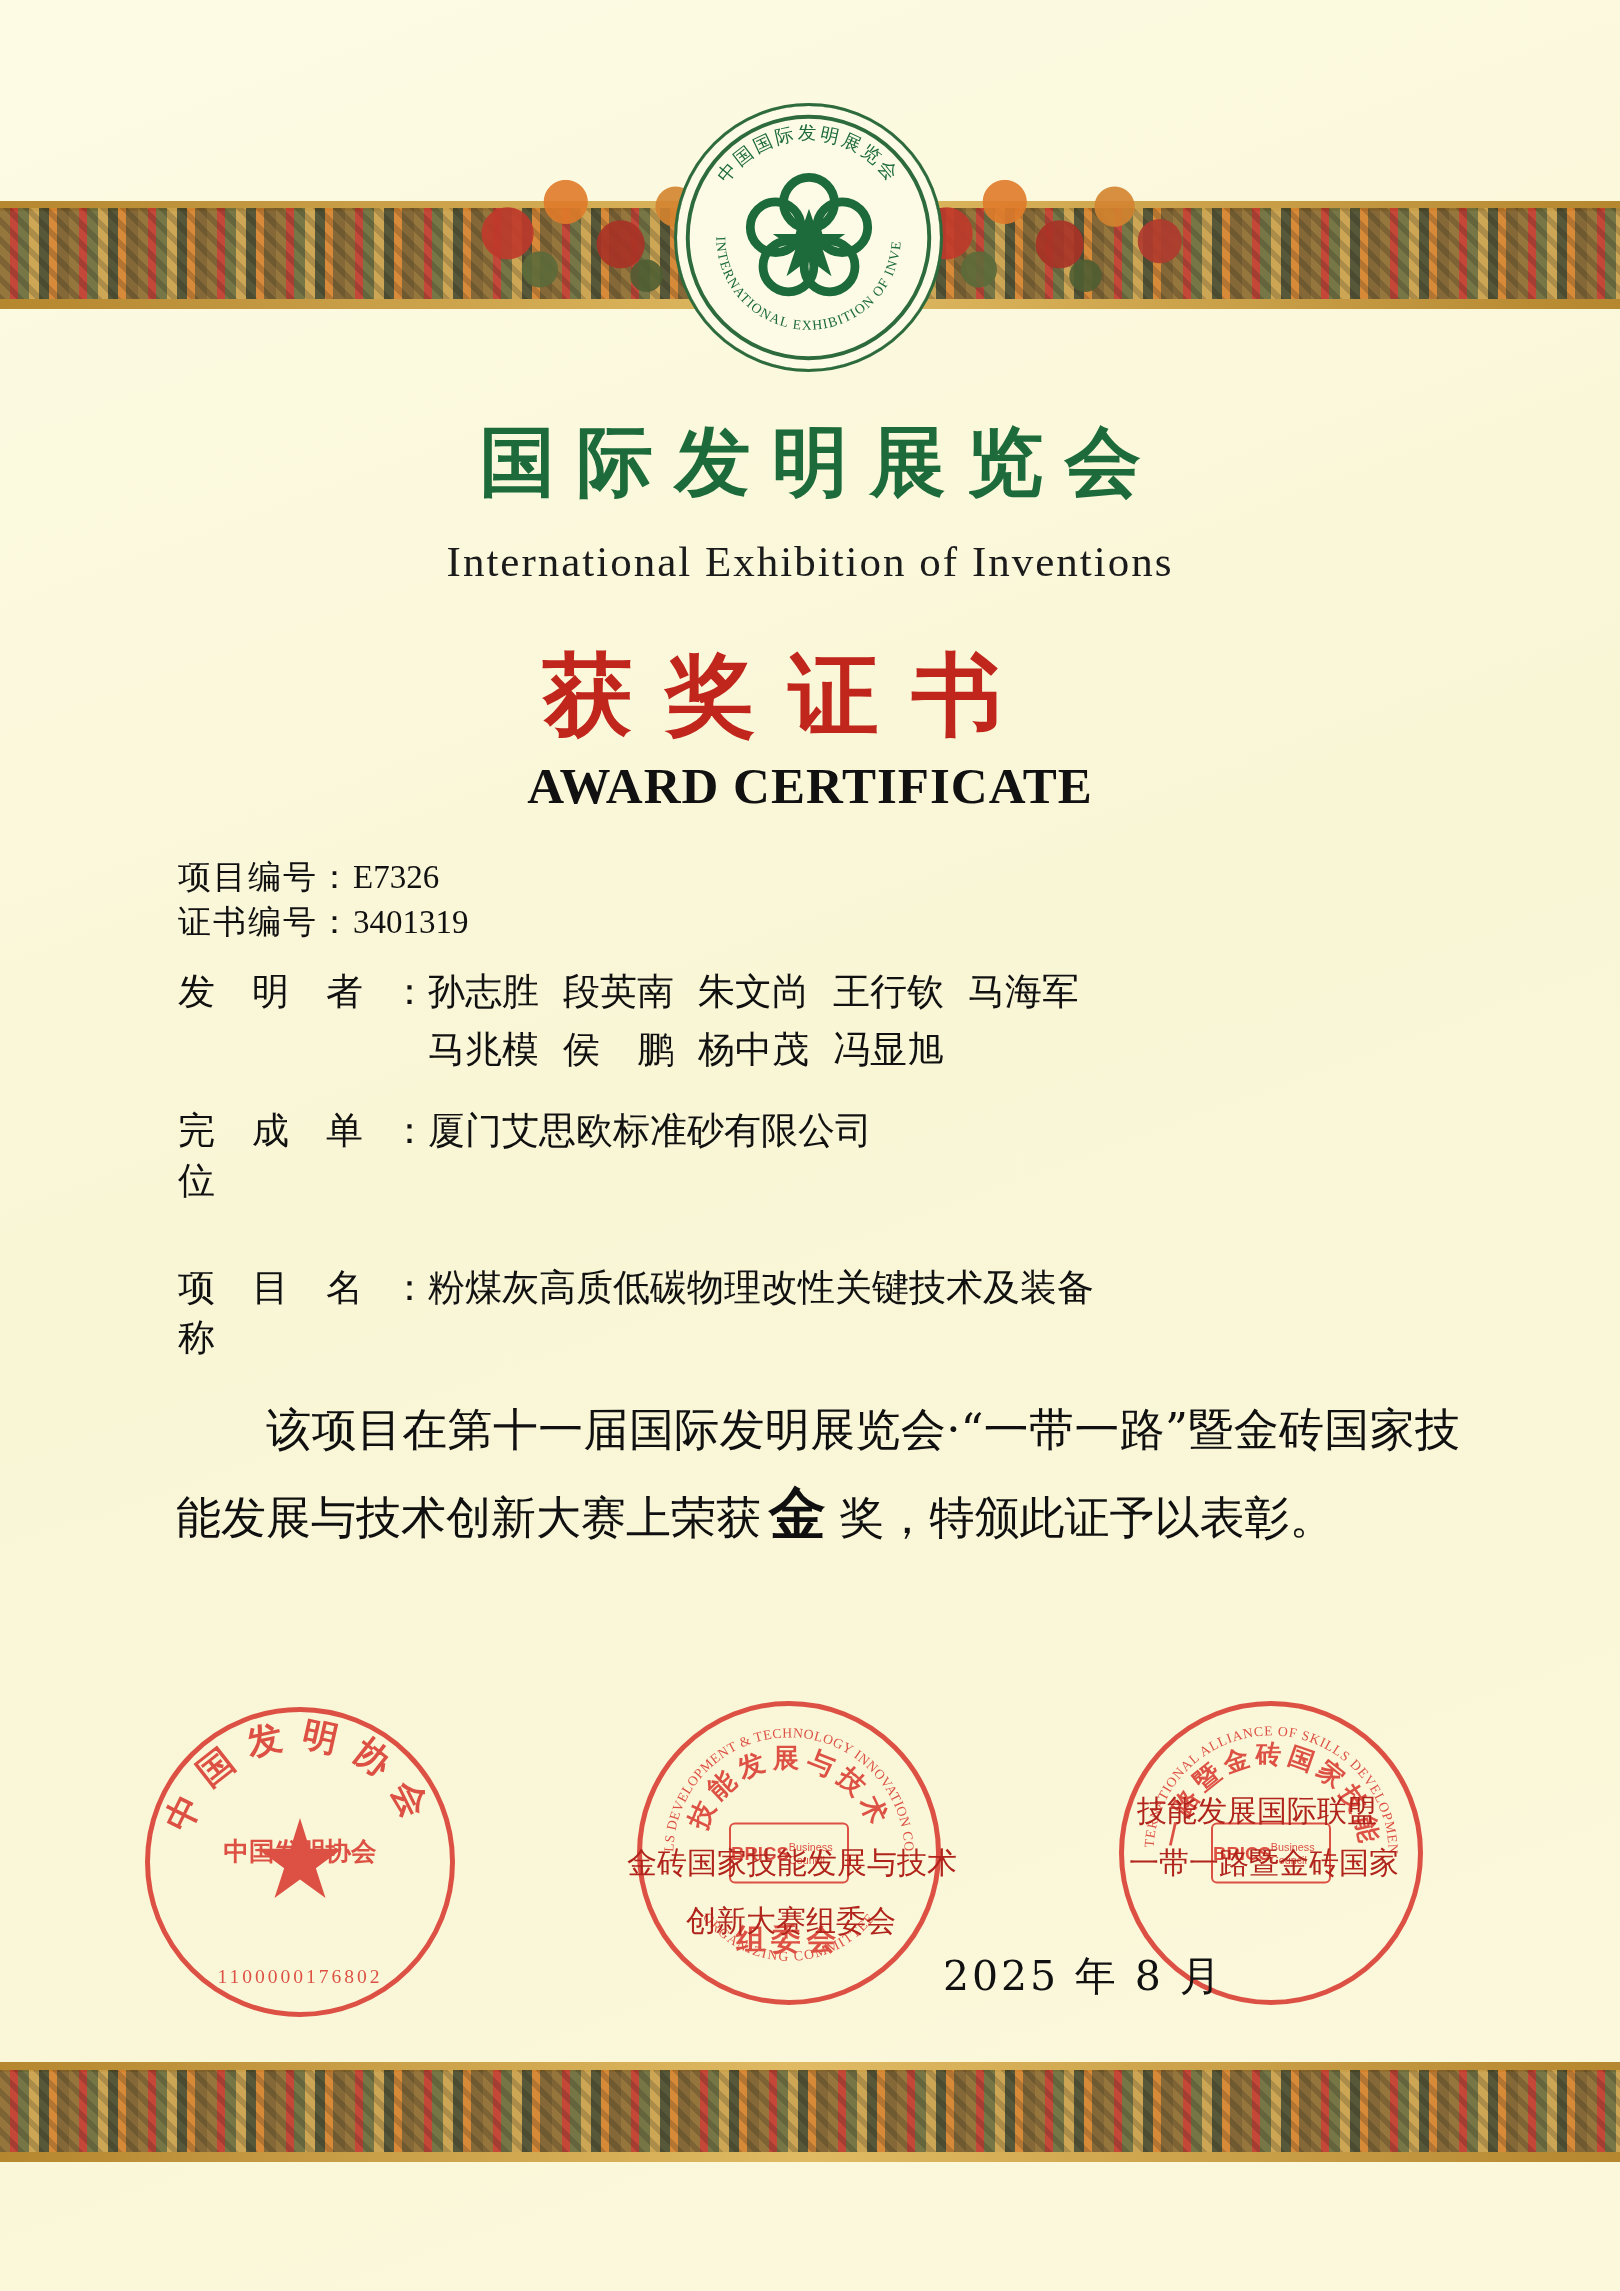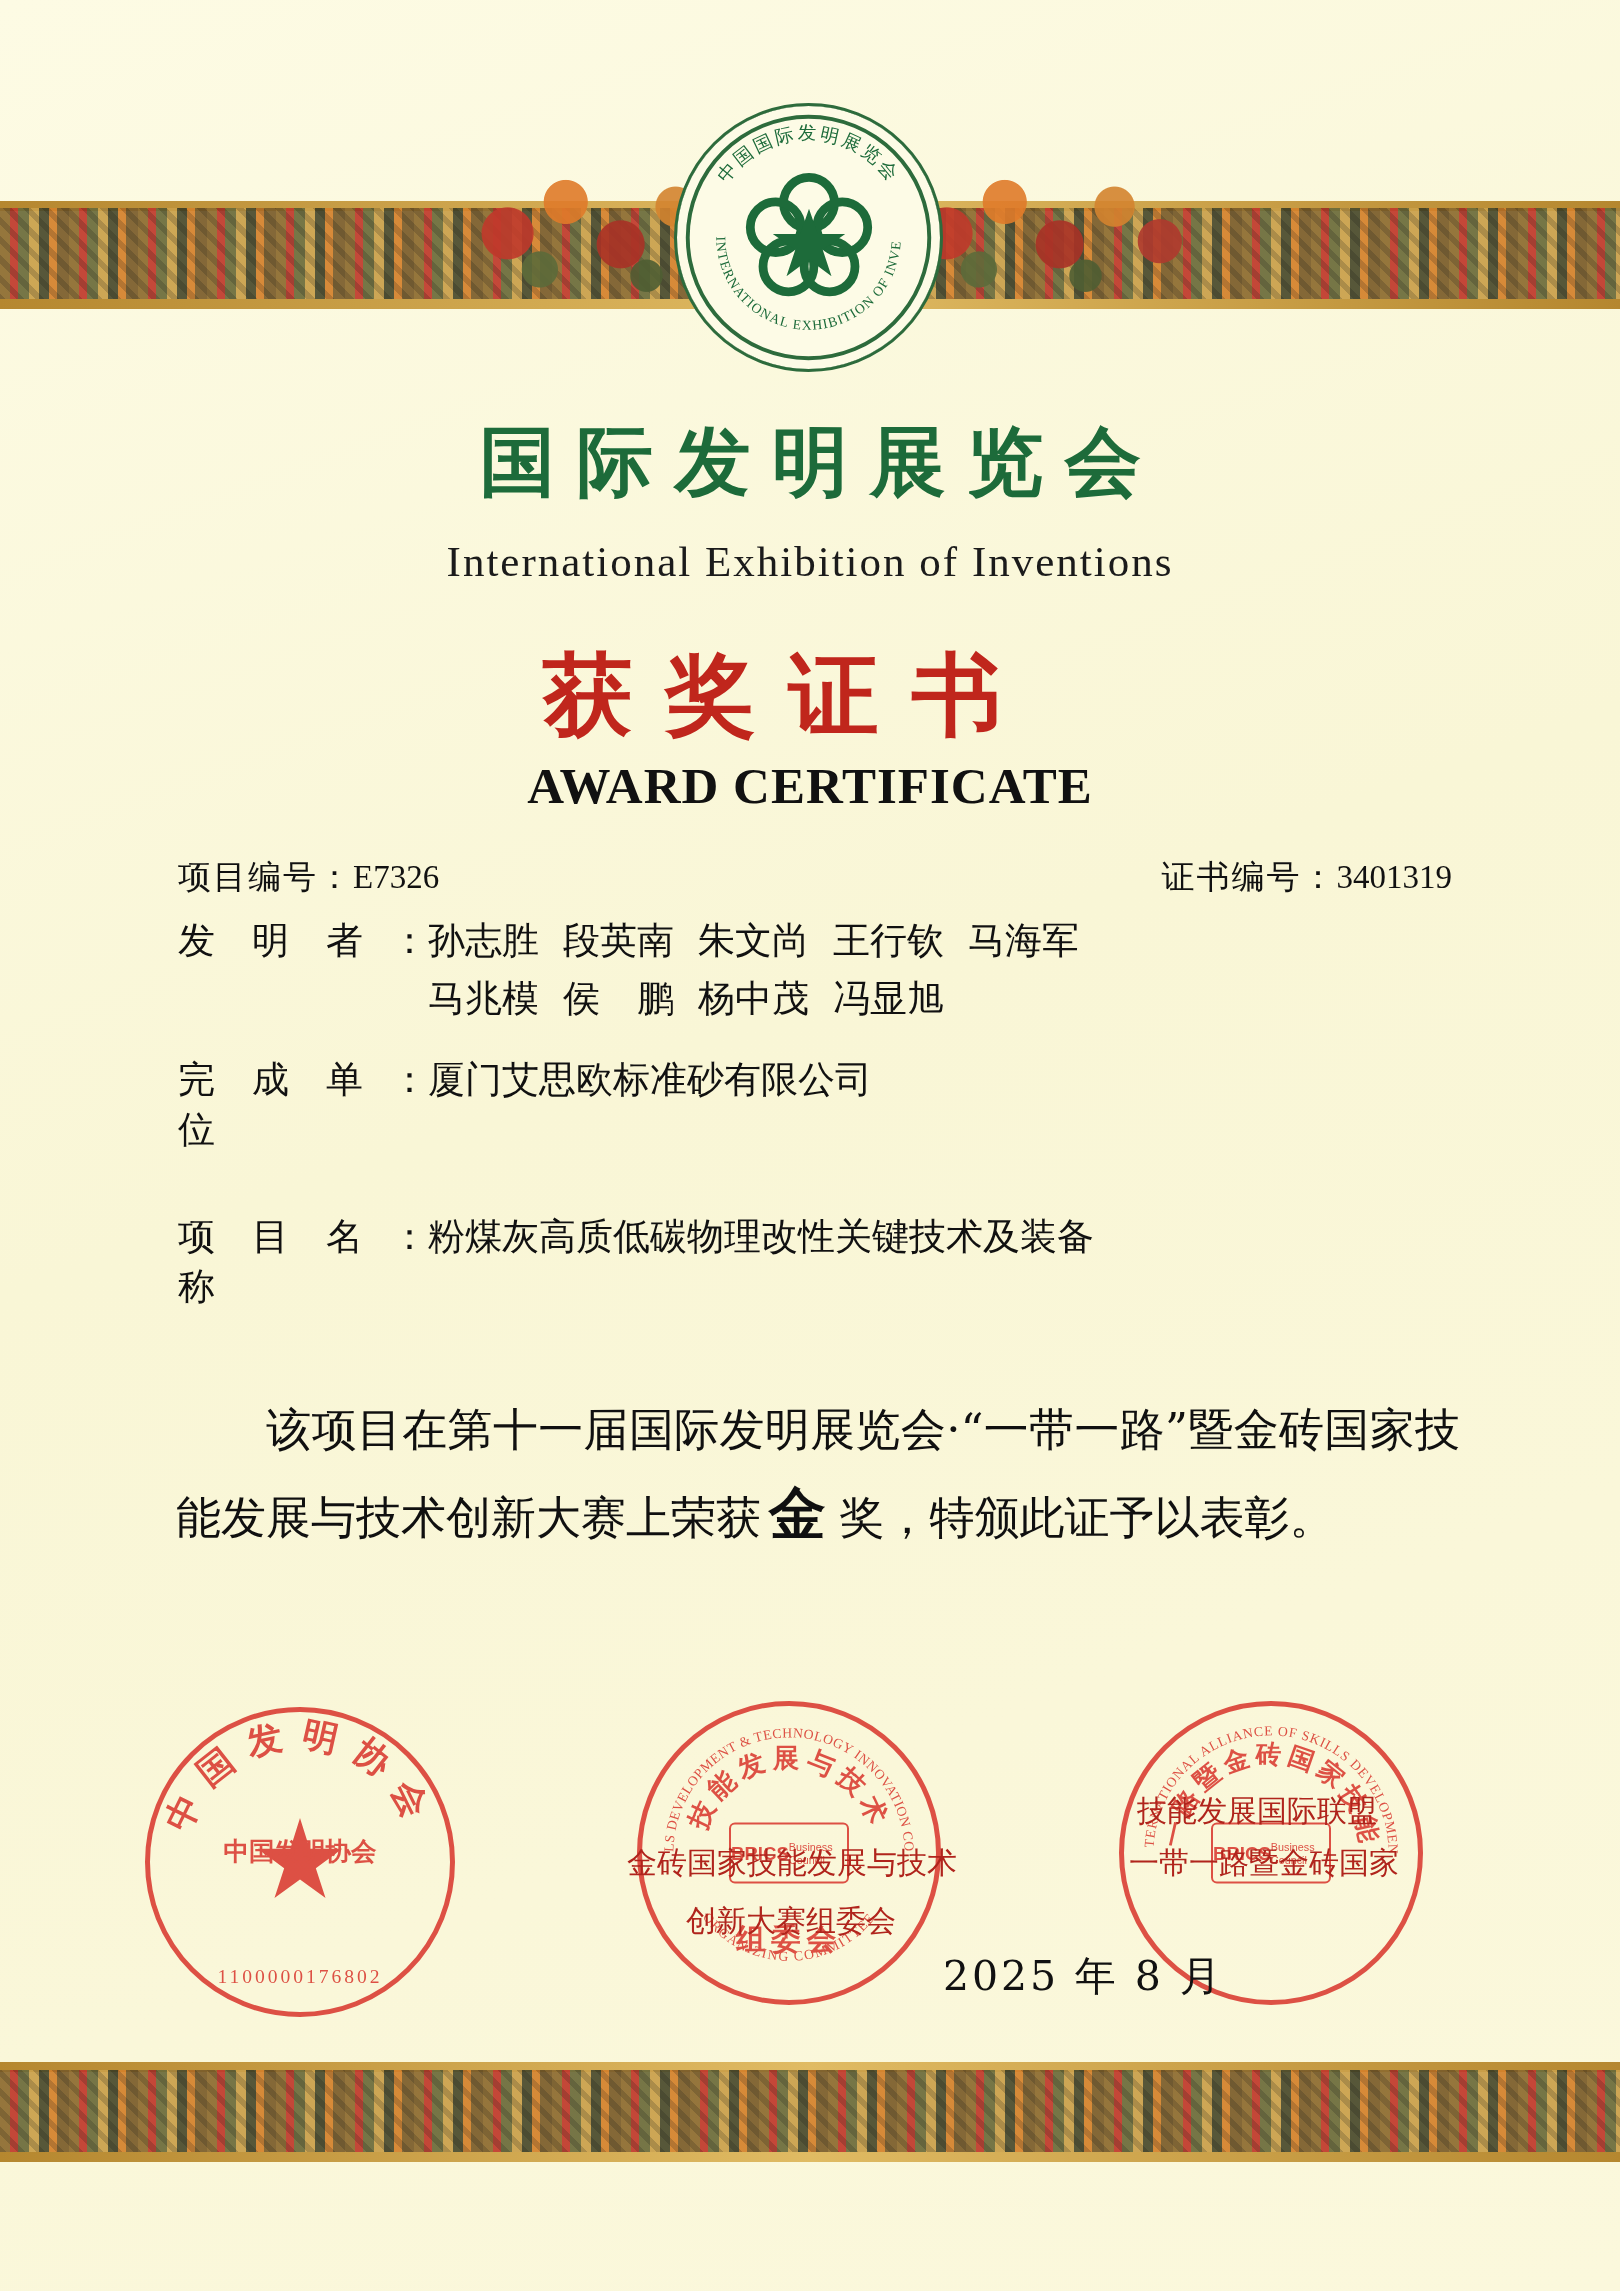--- a/index.html
+++ b/index.html
@@ -171,22 +171,23 @@
     position: absolute;
     top: 855px;
     left: 178px;
     width: 1274px;
     color: #111;
   }
   .row-numbers {
     display: flex;
     justify-content: space-between;
     font-size: 33px;
-    margin-bottom: 16px;
-    font-family: "DejaVu Serif", serif;
+    margin-bottom: 22px;
+    font-family: "DejaVu Serif", serif;
+    flex-direction: column;
   }
   .row-numbers .num-label { letter-spacing: 2px; }
   .row-numbers .num-value { font-family: "Liberation Serif", serif; }
 
   .field-row {
     display: flex;
     align-items: flex-start;
     font-size: 37px;
     margin-bottom: 11.8px;
     font-family: "DejaVu Serif", serif;

